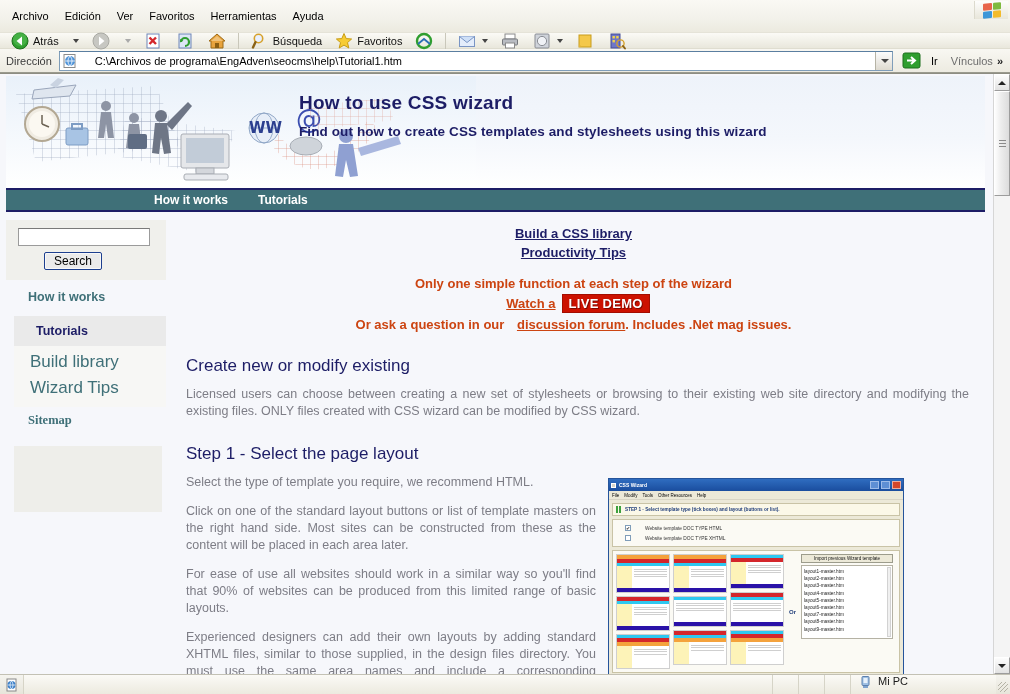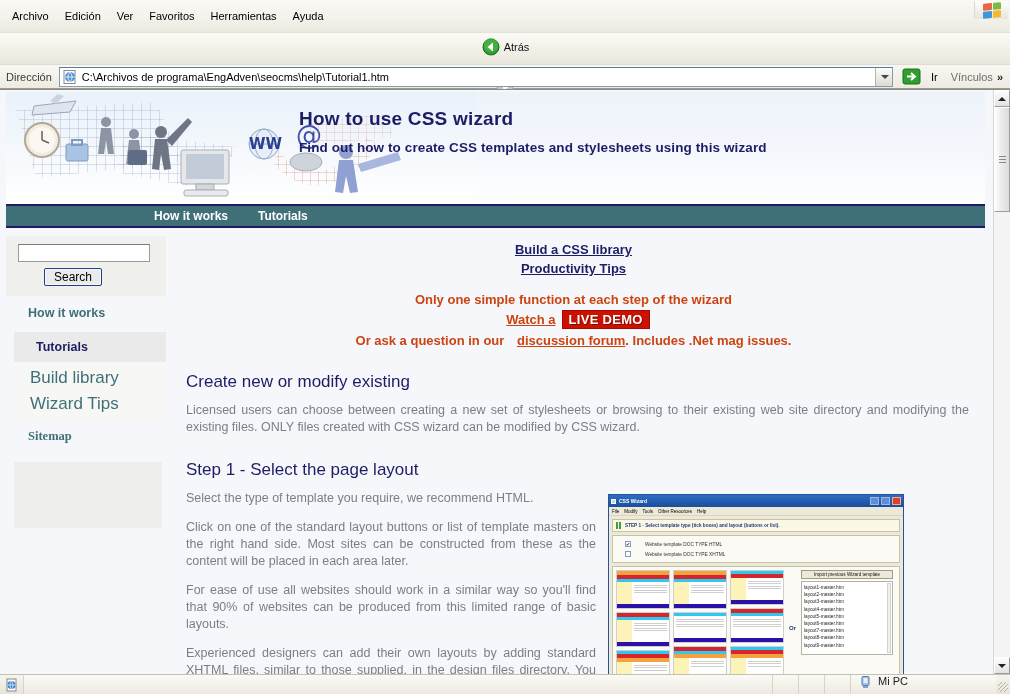--- a/index.html
+++ b/index.html
@@ -29,45 +29,44 @@
   .flag { width:18px; height:15px; display:grid; grid-template-columns:1fr 1fr; grid-template-rows:1fr 1fr;
           gap:1px; transform:skewY(-5deg); }
   .flag i { display:block; border-radius:1px; }
   .flag i:nth-child(1){ background:#e8644a; }
   .flag i:nth-child(2){ background:#7fba3f; }
   .flag i:nth-child(3){ background:#3c96d8; }
   .flag i:nth-child(4){ background:#f3bb2b; }
 
   
   .toolbar {
-    height:32px; display:flex; align-items:center; gap:0px; padding:0 4px;
+    height:16px; display:flex; align-items:center; gap:0px; padding:0 4px;
     background:linear-gradient(to bottom,#fbfaf6 0%,#f2f1e9 50%,#e9e7dc 100%);
     border-bottom:1px solid #dfddd0;
-    flex-direction:column;
   }
   .tb-btn { display:flex; align-items:center; gap:3px; padding:3px 5px; border:1px solid transparent;
             border-radius:3px; font-size:11px; color:#111; cursor:default; white-space:nowrap; }
   .tb-btn.disabled { color:#9a9a95; }
   .tb-sep { width:1px; height:20px; background:#c9c7ba; margin:0 5px; }
   .caret { width:0;height:0;border-left:3px solid transparent;border-right:3px solid transparent;
            border-top:4px solid #444; margin-left:2px;}
   .caret.dim { border-top-color:#aaa; }
 
   .ico { width:20px; height:20px; position:relative; flex:none; display:inline-block; }
   .ico svg { display:block; }
 
   
   .addrbar { height:24px; display:flex; align-items:center; gap:4px; padding:0 3px;
              background:linear-gradient(to bottom,#f8f7f2,#edebe1);
              border-bottom:1px solid #9a9a8e; }
   .addr-label { font-size:11px; color:#3a3a3a; padding:0 3px; }
   .addr-input-wrap { flex:1; height:20px; display:flex; align-items:center;
     background:#fff; border:1px solid #7f9db9; border-top-color:#5a7ea0; position:relative; }
   .addr-input { flex:1; border:none; outline:none; font-size:11px; color:#000;
-                font-family:"Liberation Sans",sans-serif; padding:0 2px; background:transparent; height:16px;}
+                font-family:"Liberation Sans",sans-serif; padding:0 2px; background:transparent; height:16px;margin-left:13px;}
   .addr-drop { width:17px; height:18px; background:linear-gradient(to bottom,#fcfcfc,#dedad0);
                border-left:1px solid #b6b3a5; display:flex; align-items:center; justify-content:center; }
   .addr-drop .caret { border-top-width:4px; border-left-width:4px; border-right-width:4px;}
   .go-btn { display:flex; align-items:center; gap:10px; font-size:11px; padding:1px 5px; cursor:default;}
   .vinculos { font-size:11px; color:#6d6d6d; padding:0 4px; display:flex;align-items:center;gap:4px;}
   .chev2 { font-size:11px; color:#222; font-weight:bold; }
 
   
   .viewport { flex:1; display:flex; position:relative; background:#fff;
               border-top:1px solid #8d8d82; overflow:hidden; }

